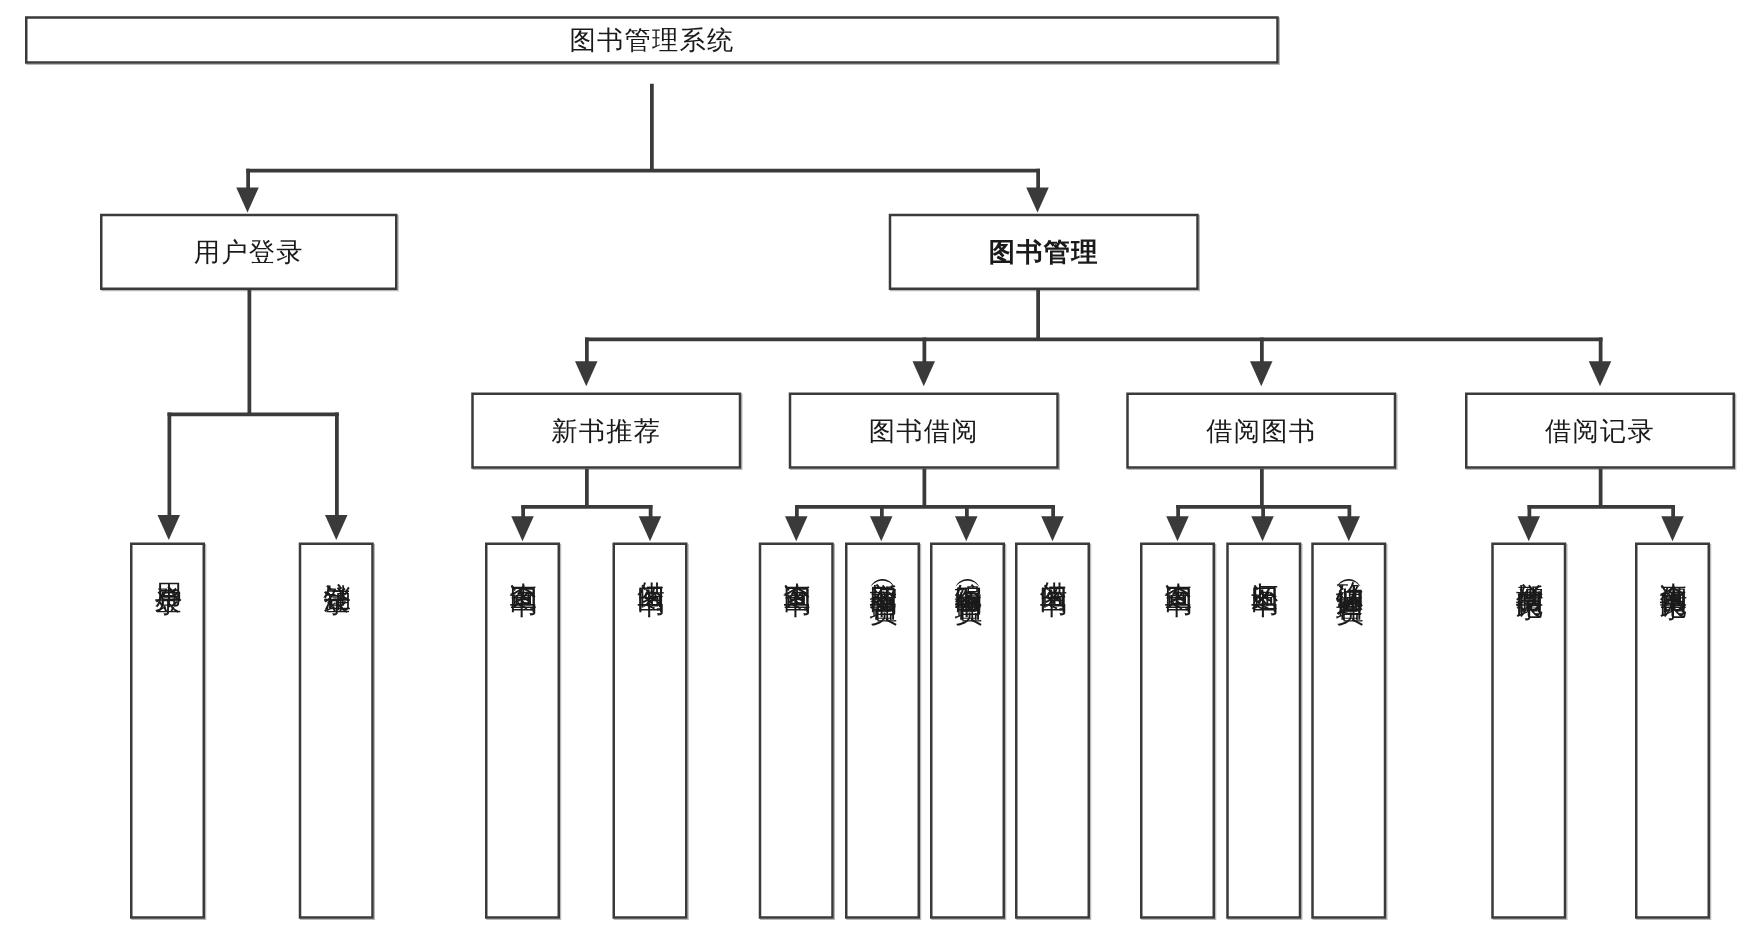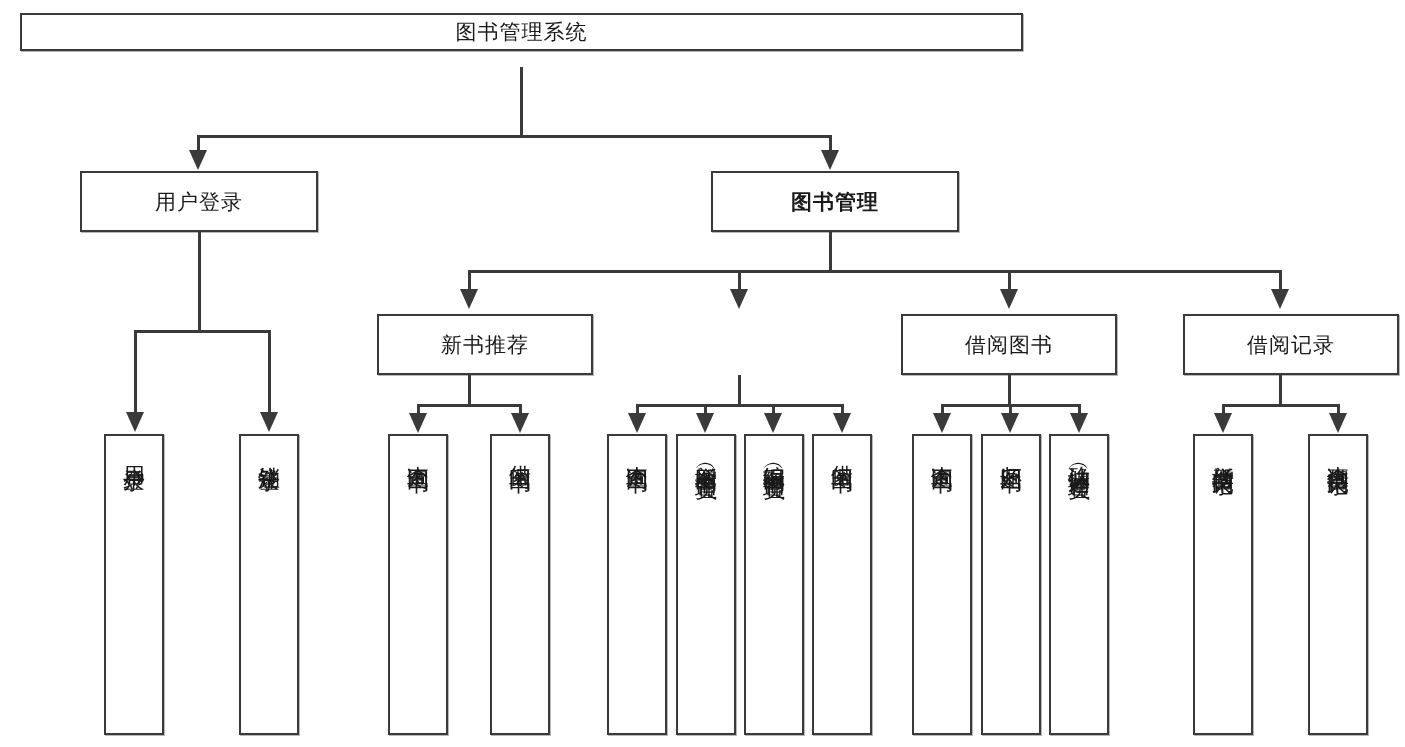--- a/index.html
+++ b/index.html
@@ -117,24 +117,27 @@
   <div class="vline" style="left:738px; top:270px; height:22px;"></div>
   <div class="arrow" style="left:730px; top:289px;"></div>
   <div class="vline" style="left:1008px; top:270px; height:22px;"></div>
   <div class="arrow" style="left:1000px; top:289px;"></div>
   <div class="vline" style="left:1279px; top:270px; height:22px;"></div>
   <div class="arrow" style="left:1271px; top:289px;"></div>
 
   <div class="node h" style="left:361px; top:314px; width:216px; height:61px;margin-left:16px;">
     <span class="label-h">新书推荐</span>
   </div>
+  <div class="node h" style="left:631px; top:314px; width:216px; height:61px;">
+    <span class="label-h">图书借阅</span>
+  </div>
   <div class="node h" style="left:901px; top:314px; width:216px; height:61px;">
     <span class="label-h">借阅图书</span>
   </div>
-  <div class="node h" style="left:1172px; top:314px; width:216px; height:61px;margin-left:11px;">
+  <div class="node h" style="left:1172px; top:314px; width:216px; height:61px;">
     <span class="label-h">借阅记录</span>
   </div>
 
   <div class="vline" style="left:468px; top:375px; height:31px;"></div>
   <div class="hline" style="left:417px; top:404px; width:105px;"></div>
   <div class="vline" style="left:417px; top:404px; height:12px;"></div>
   <div class="arrow" style="left:409px; top:413px;"></div>
   <div class="vline" style="left:519px; top:404px; height:12px;"></div>
   <div class="arrow" style="left:511px; top:413px;"></div>
 

